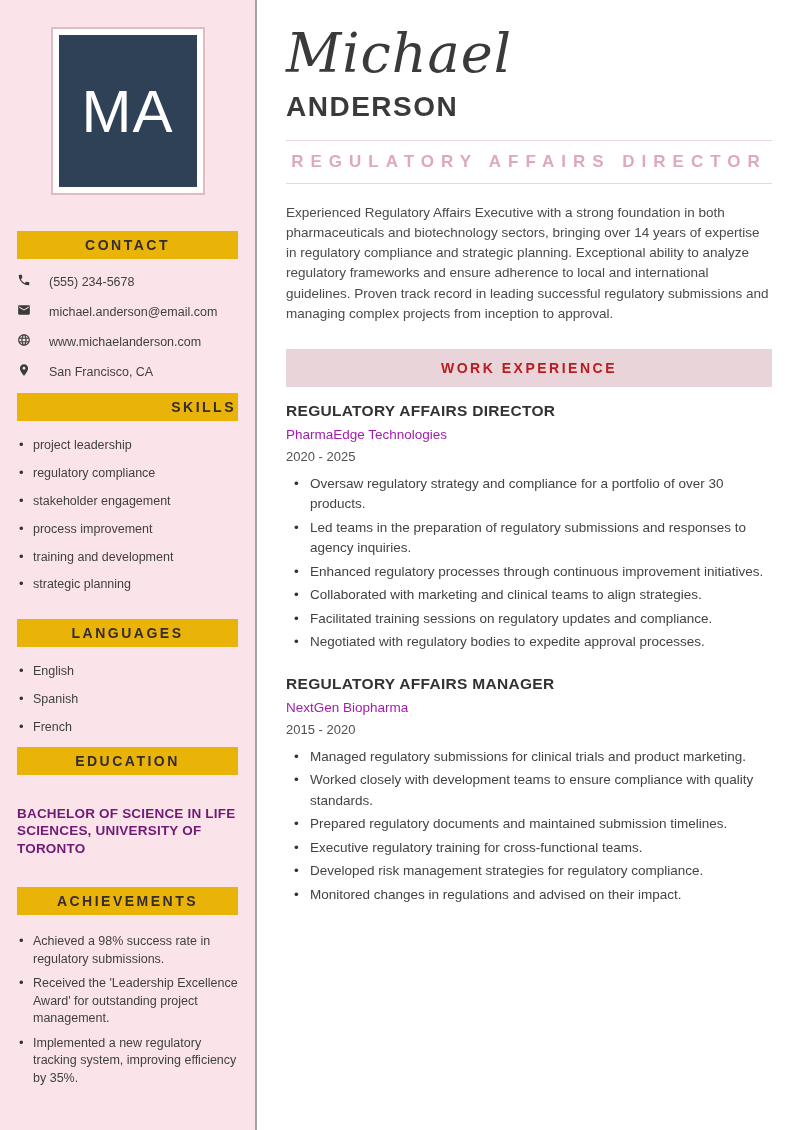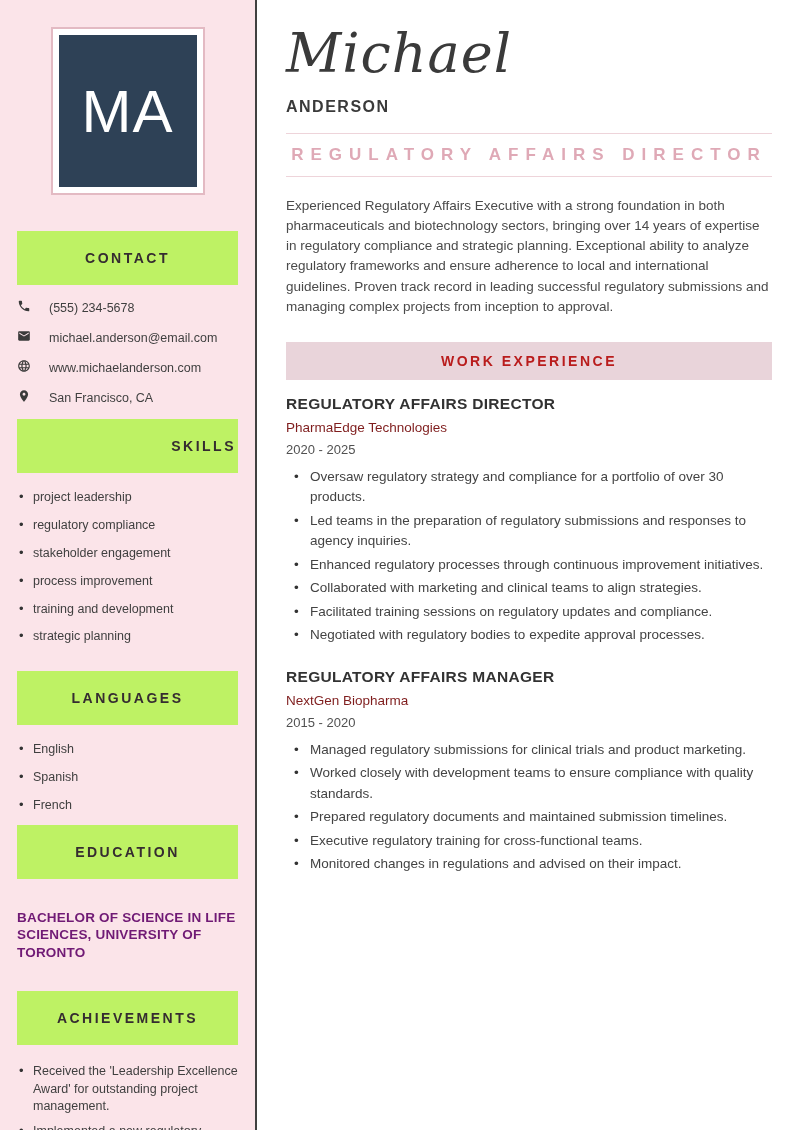--- a/index.html
+++ b/index.html
@@ -9,43 +9,43 @@
     background:#ffffff;
     display:flex;
     overflow:hidden;
     color:#3a3a3a;
   }
 
   
   .sidebar {
     width:257px; min-width:257px; height:1130px;
     background:#fbe4e9;
-    border-right:2px solid #404040;
+    border-right:2px solid #a3a3a3;
     padding:27px 17px 20px 17px;
   }
   .monogram-frame {
     width:154px; height:168px;
     margin:0 auto;
     border:2px solid #e3bac3;
     background:#ffffff;
     padding:6px;
   }
   .monogram-box {
     width:100%; height:100%;
     background:#2e4156;
     display:flex; align-items:center; justify-content:center;
     color:#ffffff;
     font-size:60px; font-weight:500; letter-spacing:1px;
   }
   .side-band {
-    background:#bef264;
+    background:#eab308;
     text-align:center;
     font-size:14px; font-weight:bold; letter-spacing:2.5px;
     color:#352c30;
-    padding:19px 2px;
+    padding:6px 2px;
   }
   .band-contact { margin-top:36px; }
   .contact-list { margin-top:14px; }
   .contact-row {
     display:flex; align-items:center; gap:18px;
     margin-bottom:13px;
     font-size:12.5px; color:#3f3f3f;
   }
   .contact-row svg { width:14px; height:14px; flex:none; fill:#3a3a3a; }
   .band-skills { margin-top:13px;text-align:right; }
@@ -82,24 +82,24 @@
   }
   .first-name {
     font-family:"DejaVu Serif","Liberation Serif",serif;
     font-style:italic;
     font-size:54px;
     line-height:1.05;
     color:#3a3a3a;
     letter-spacing:1px;
   }
   .last-name {
-    font-size:16px; font-weight:bold;
+    font-size:28px; font-weight:bold;
     letter-spacing:1.5px;
     color:#3a3a3a;
-    margin-top:15px;
+    margin-top:8px;
   }
   .title-block {
     margin-top:17px;
     border-top:1px solid #eed4da;
     border-bottom:1px solid #eed4da;
     padding:11px 0;
     text-align:center;
   }
   .title-text {
     font-size:17px; font-weight:bold;
@@ -119,21 +119,21 @@
     font-size:14px; font-weight:bold; letter-spacing:2.5px;
     color:#b91c1c;
     padding:11px 2px;
   }
   .job { margin-top:15px; }
   .job + .job { margin-top:22px; }
   .job-title {
     font-size:15.5px; font-weight:bold;
     color:#323232; letter-spacing:0.3px;
   }
-  .job-company { font-size:13.5px; color:#7f1d1d; margin-top:7px; }
+  .job-company { font-size:13.5px; color:#a21caf; margin-top:7px; }
   .job-dates { font-size:13px; color:#515151; margin-top:7px; }
   .job-bullets { list-style:none; margin-top:10px; }
   .job-bullets li {
     position:relative;
     padding-left:24px;
     font-size:13.5px; color:#434343;
     line-height:20.5px;
     margin-bottom:3px;
   }
   .job-bullets li::before {
@@ -195,20 +195,21 @@
     <li>English</li>
     <li>Spanish</li>
     <li>French</li>
   </ul>
 
   <div class="side-band band-education">EDUCATION</div>
   <div class="education-degree">BACHELOR OF SCIENCE IN LIFE SCIENCES, UNIVERSITY OF TORONTO</div>
 
   <div class="side-band band-achievements">ACHIEVEMENTS</div>
   <ul class="side-list achievements-list">
+    <li>Achieved a 98% success rate in regulatory submissions.</li>
     <li>Received the 'Leadership Excellence Award' for outstanding project management.</li>
     <li>Implemented a new regulatory tracking system, improving efficiency by 35%.</li>
   </ul>
 </aside>
 
 <main class="main">
   <div class="first-name">Michael</div>
   <div class="last-name">ANDERSON</div>
 
   <div class="title-block">
@@ -235,16 +236,17 @@
 
   <section class="job">
     <div class="job-title">REGULATORY AFFAIRS MANAGER</div>
     <div class="job-company">NextGen Biopharma</div>
     <div class="job-dates">2015 - 2020</div>
     <ul class="job-bullets">
       <li>Managed regulatory submissions for clinical trials and product marketing.</li>
       <li>Worked closely with development teams to ensure compliance with quality standards.</li>
       <li>Prepared regulatory documents and maintained submission timelines.</li>
       <li>Executive regulatory training for cross-functional teams.</li>
+      <li>Developed risk management strategies for regulatory compliance.</li>
       <li>Monitored changes in regulations and advised on their impact.</li>
     </ul>
   </section>
 </main>
 
 </body></html>

